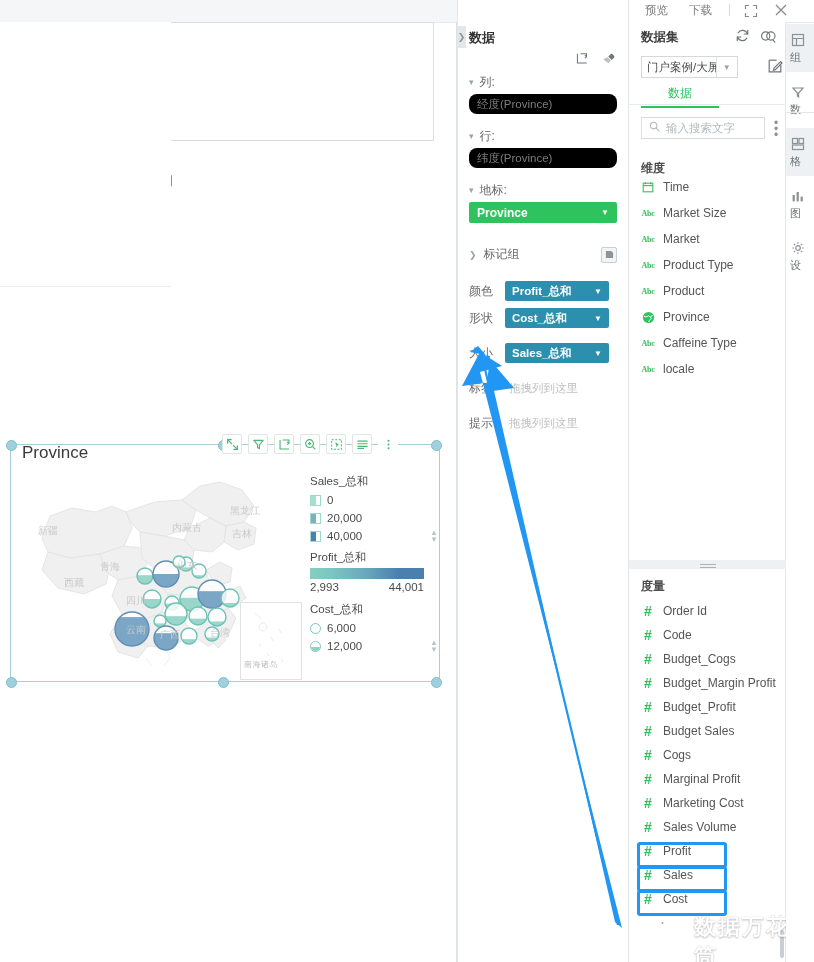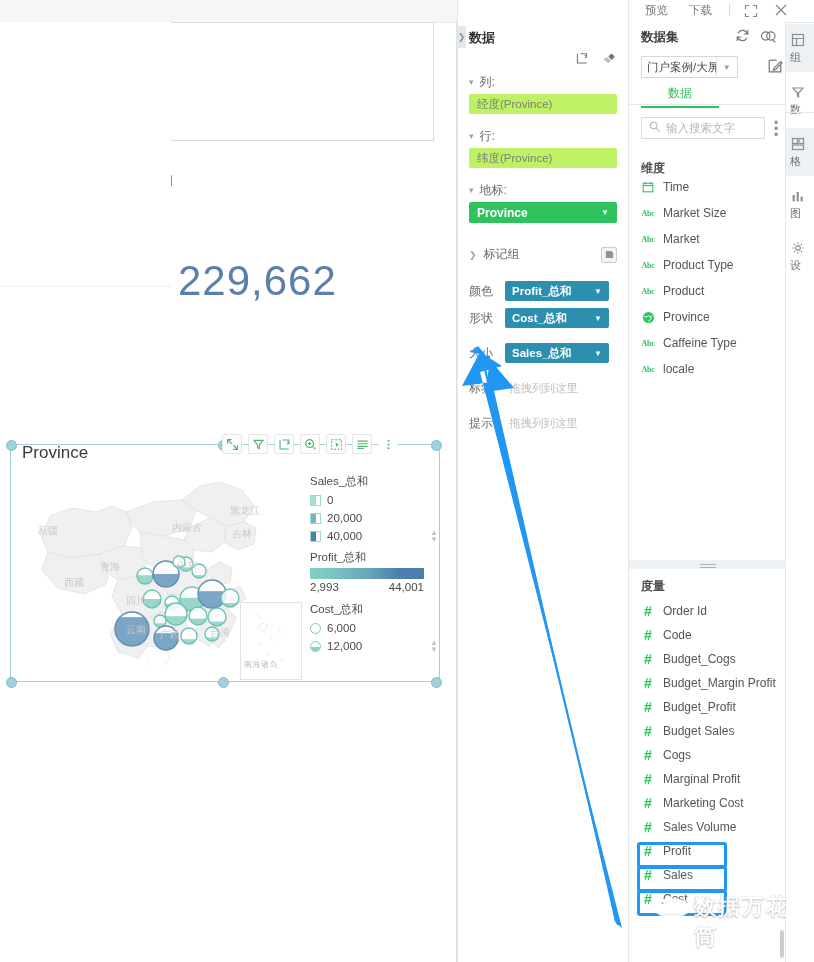--- a/index.html
+++ b/index.html
@@ -62,21 +62,21 @@
   
   #shelf-panel{position:absolute;left:457px;top:0;width:172px;height:962px;background:#fff;border-left:1px solid #e3e7ea;border-right:1px solid #e3e7ea;box-sizing:border-box;}
   #shelf-top{position:absolute;left:0;top:22px;width:171px;height:265px;background:#fff;border-bottom:1px solid #eceff1;box-sizing:border-box;}
   #shelf-collapse{position:absolute;left:457px;top:26px;width:9px;height:22px;background:#e4e7ea;display:flex;align-items:center;justify-content:center;color:#8d949a;font-size:9px;}
   #shelf-head{position:absolute;left:469px;top:29px;font-size:13px;font-weight:bold;color:#333;}
   #shelf-icons{position:absolute;left:575px;top:52px;display:flex;gap:14px;align-items:center;}
 
   .shelf-sec{position:absolute;left:469px;width:148px;}
   .sec-head{display:flex;align-items:center;gap:6px;font-size:12px;color:#666;height:16px;}
   .caret{color:#9aa3a9;font-size:9px;display:inline-block;}
-  .pill-grey{margin-top:4px;height:20px;background:#bef264;border-radius:2px;display:flex;align-items:center;padding:0 8px;box-sizing:border-box;font-size:11.5px;color:#7d7d7d;}
+  .pill-grey{margin-top:4px;height:20px;background:#000000;border-radius:8px;display:flex;align-items:center;padding:0 8px;box-sizing:border-box;font-size:11.5px;color:#7d7d7d;}
   .pill-green{margin-top:4px;height:21px;background:#2ec35c;border-radius:2px;display:flex;align-items:center;justify-content:space-between;padding:0 8px;box-sizing:border-box;font-size:12px;color:#fff;font-weight:bold;}
   .pill-green .cv{font-size:8px;}
 
   #marks-head{position:absolute;left:469px;top:246px;display:flex;align-items:center;gap:7px;width:148px;}
   #marks-head .lbl{font-size:12px;color:#666;}
   #marks-card-btn{margin-left:auto;width:14px;height:14px;border:1px solid #c9ced2;border-radius:2px;display:flex;align-items:center;justify-content:center;background:#f2f4f5;}
 
   .mark-row{position:absolute;left:469px;width:160px;height:22px;display:flex;align-items:center;}
   .mark-label{width:36px;font-size:12px;color:#6b6b6b;}
   .pill-teal{width:104px;height:20px;background:#2d8fae;border-radius:2px;display:flex;align-items:center;justify-content:space-between;padding:0 7px;box-sizing:border-box;font-size:11.5px;color:#fff;font-weight:bold;}
@@ -117,21 +117,21 @@
   .hashm{font-size:14px;font-weight:bold;color:#2ec35c;}
 
   #ds-divider{position:absolute;left:629px;top:560px;width:157px;height:9px;background:#eef1f3;}
   #ds-divider .grip{position:absolute;left:50%;top:4px;transform:translateX(-50%);width:16px;height:1px;background:#aab1b7;box-shadow:0 3px 0 #aab1b7;}
 
   .hl-box{position:absolute;border:3px solid #2196f3;border-radius:3px;box-sizing:border-box;}
 
   #measure-scroll{position:absolute;left:780px;top:930px;width:4px;height:28px;background:#c8ced3;border-radius:2px;}
 
   
-  #watermark{position:absolute;left:648px;top:888px;width:160px;height:40px;pointer-events:none;}
+  #watermark{position:absolute;left:648px;top:908px;width:160px;height:40px;pointer-events:none;}
   #wm-text{position:absolute;left:46px;top:4px;font-size:22px;color:#ffffff;font-weight:bold;letter-spacing:2px;
      text-shadow:0 0 1px rgba(120,120,120,.55),0 1px 2px rgba(100,100,100,.4);opacity:.92;}
   #wm-logo{position:absolute;left:2px;top:6px;width:44px;height:26px;}
 
   
   #rail{position:absolute;left:786px;top:22px;width:28px;height:940px;background:#fff;}
   .rail-item{position:absolute;left:0;width:28px;height:48px;display:flex;flex-direction:column;align-items:flex-start;justify-content:center;gap:2px;padding-left:4px;box-sizing:border-box;}
   .rail-item .ri{width:16px;height:16px;display:flex;align-items:center;justify-content:center;color:#8b9196;}
   .rail-item .rl{font-size:11px;color:#6d7378;white-space:nowrap;}
   .rail-item.active{background:#eef1f3;}
@@ -169,21 +169,20 @@
     </div>
   </div>
 
   <div id="canvas-area">
     <div id="canvas-topstrip"></div>
 
     <div id="dash-title-card"></div>
     <div id="dash-title-text">控大屏</div>
 
     <div id="kpi-label">成本总和</div>
-    <div id="kpi-value">229,662</div>
 
     <div id="map-widget"></div>
     <div class="handle h-tl"></div>
     <div class="handle h-tm"></div>
     <div class="handle h-tr"></div>
     <div class="handle h-bl"></div>
     <div class="handle h-bm"></div>
     <div class="handle h-br"></div>
 
     <div id="map-title">Province</div>

